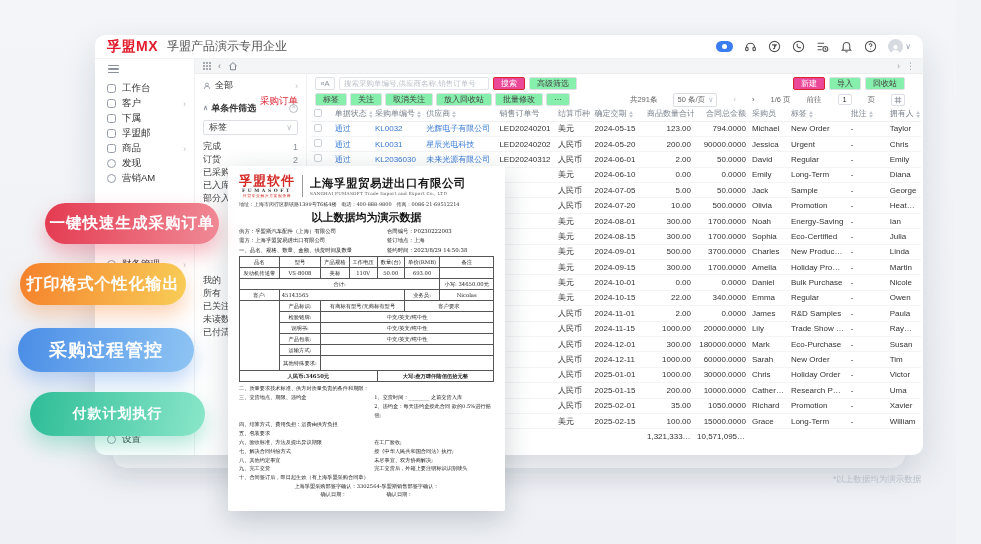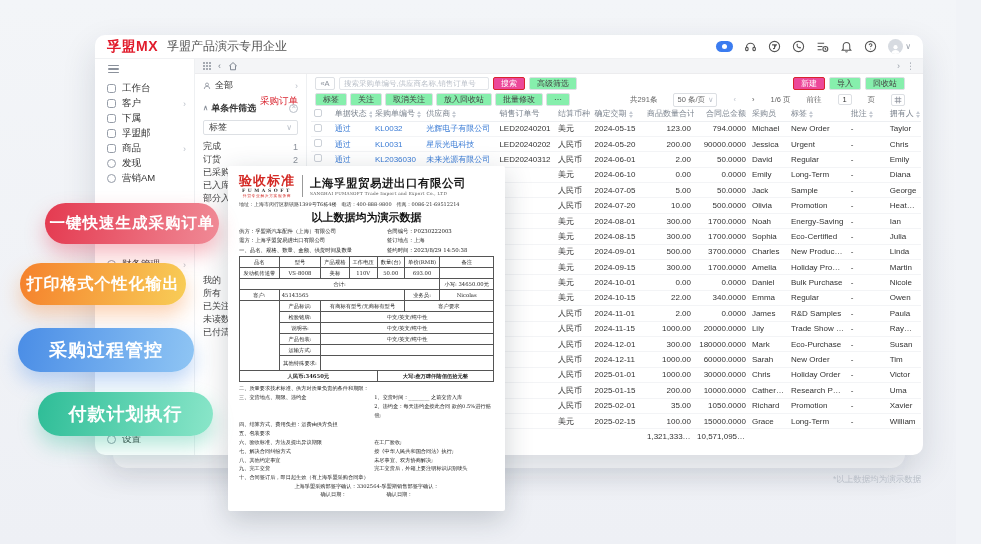--- a/index.html
+++ b/index.html
@@ -115,21 +115,21 @@
   .clause .cl { flex:0 0 53%; padding-right:3px; }
   .clause .cr { flex:1; white-space:pre-line; }
   .doc-sign { font-size:5.2px; margin-top:1px; text-align:center; }
   .doc-dates { font-size:5.2px; display:flex; justify-content:center; gap:40px; margin-top:1px; }
 
   
   .badge { position:absolute; z-index:6; display:flex; align-items:center; justify-content:center; color:#fff; font-weight:bold; border-radius:22px; letter-spacing:1px; }
   .badge1 { left:45px; top:203px; width:174px; height:41px; font-size:15.5px; background:linear-gradient(100deg,#E43A50,#F08A96); box-shadow:0 10px 20px rgba(228,58,80,.35); }
   .badge2 { left:20px; top:263px; width:166px; height:42px; font-size:16px; background:linear-gradient(100deg,#F5812C,#F8CD57); box-shadow:0 10px 20px rgba(245,129,44,.35); }
   .badge3 { left:18px; top:328px; width:176px; height:44px; font-size:18px; background:linear-gradient(100deg,#4A8DE6,#8FC5F4); box-shadow:0 10px 20px rgba(74,141,230,.35); }
-  .badge4 { left:38px; top:392px; width:175px; height:44px; font-size:18px; background:linear-gradient(100deg,#2EBD97,#8AE6C9); box-shadow:0 10px 20px rgba(46,189,151,.35); }
+  .badge4 { left:30px; top:392px; width:175px; height:44px; font-size:14px; background:linear-gradient(100deg,#2EBD97,#8AE6C9); box-shadow:0 10px 20px rgba(46,189,151,.35); }
 
   .demo-note { position:absolute; left:833px; top:474px; font-size:8.5px; color:#b8bec7; z-index:2; }
 </style>
 </head>
 <body>
 
 <div class="stage">
   <div class="under-card"></div>
 
   <div class="window">
@@ -729,21 +729,21 @@
             </div>
           </div>
         </div>
       </div>
     </div>
   </div>
 
   <div class="doc">
     <div class="doc-head">
       <div style="text-align:center;">
-        <div class="dl-cn">验收标准</div>
+        <div class="dl-cn">孚盟软件</div>
         <div class="dl-en">FUMASOFT</div>
         <div class="dl-tag">外贸专业解决方案服务商</div>
       </div>
       <div class="doc-div"></div>
       <div>
         <div class="dc-cn">上海孚盟贸易进出口有限公司</div>
         <div class="dc-en">SANGHAI FUMASOFT Trade Import and Export Co., LTD</div>
       </div>
     </div>
     <div class="doc-addr">地址：上海市闵行区新镇路1399号T6栋4楼　电话：400-888-9800　传真：0086-21-69512214</div>

